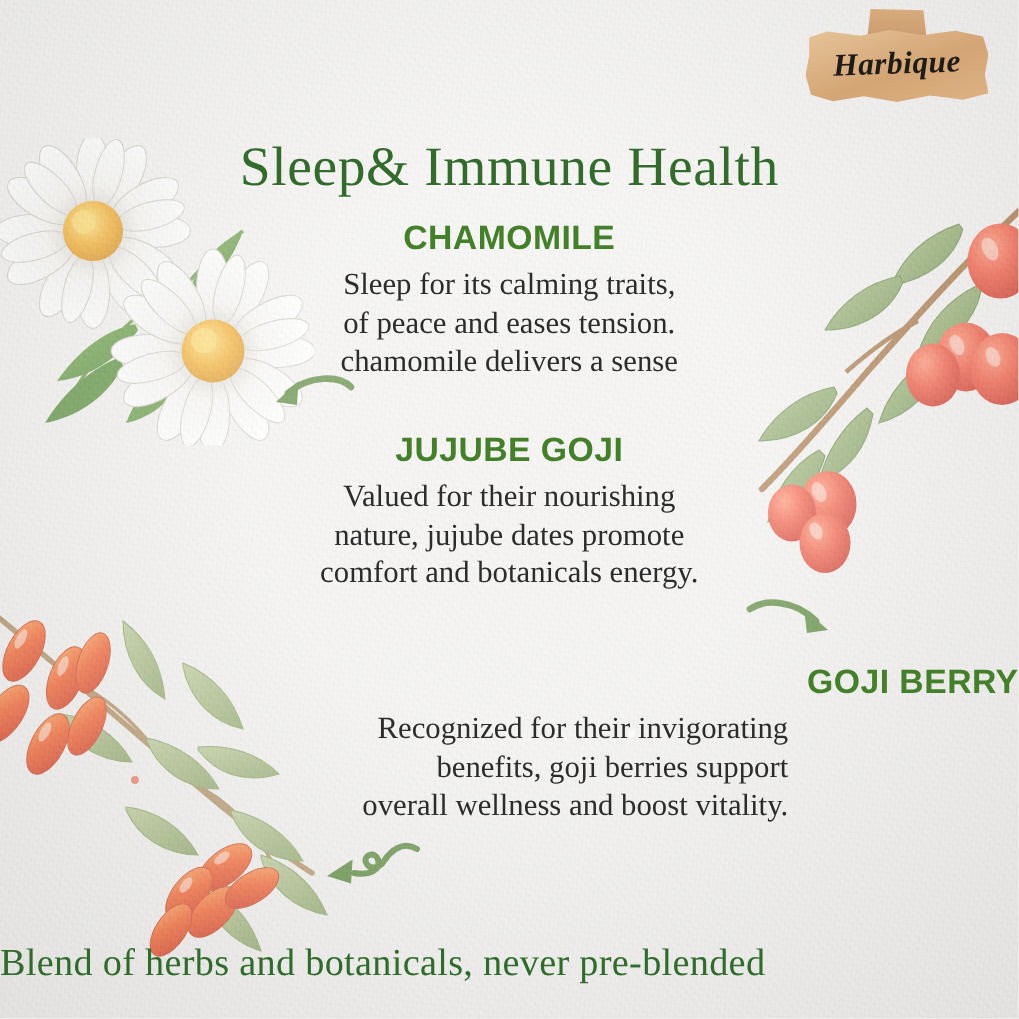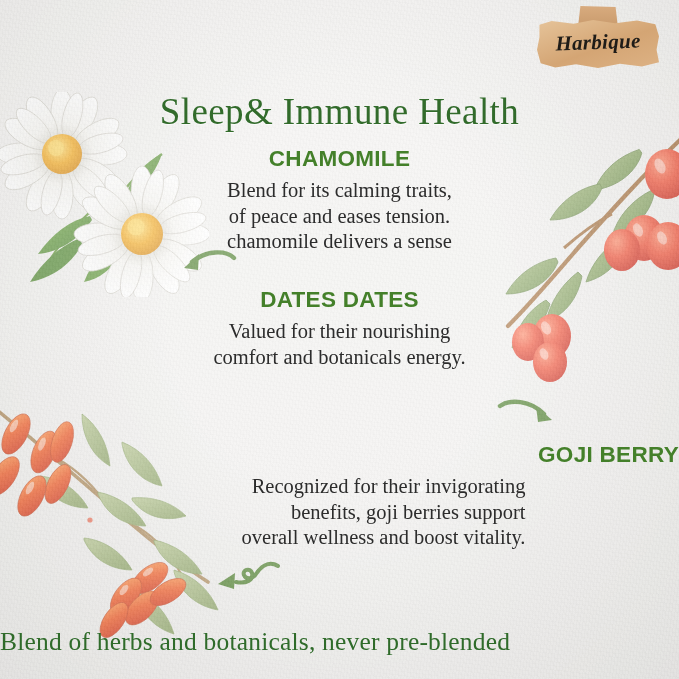--- a/index.html
+++ b/index.html
@@ -279,30 +279,31 @@
     <div class="tab"></div>
     <div class="body"></div>
     <div class="name">Harbique</div>
   </div>
 
   <div class="title">Sleep&amp; Immune Health</div>
 
   <div class="section" style="top:146px;">
     <div class="sec-head">CHAMOMILE</div>
     <div class="sec-body">
-      <span class="ln">Blend for its calming traits,</span>
+      <span class="ln">Sleep for its calming traits,</span>
       <span class="ln">of peace and eases tension.</span>
       <span class="ln">chamomile delivers a sense</span>
     </div>
   </div>
 
   <div class="section" style="top:287px;">
-    <div class="sec-head">DATES DATES</div>
+    <div class="sec-head">JUJUBE GOJI</div>
     <div class="sec-body" style="width:348px;">
       <span class="ln">Valued for their nourishing</span>
+      <span class="ln">nature, jujube dates promote</span>
       <span class="ln">comfort and botanicals energy.</span>
     </div>
   </div>
 
   <div class="section" style="top:442px;text-align:right;">
     <div class="sec-head">GOJI BERRY</div>
     <div class="sec-body" style="width:372px;">
       <span class="ln">Recognized for their invigorating</span>
       <span class="ln">benefits, goji berries support</span>
       <span class="ln">overall wellness and boost vitality.</span>

